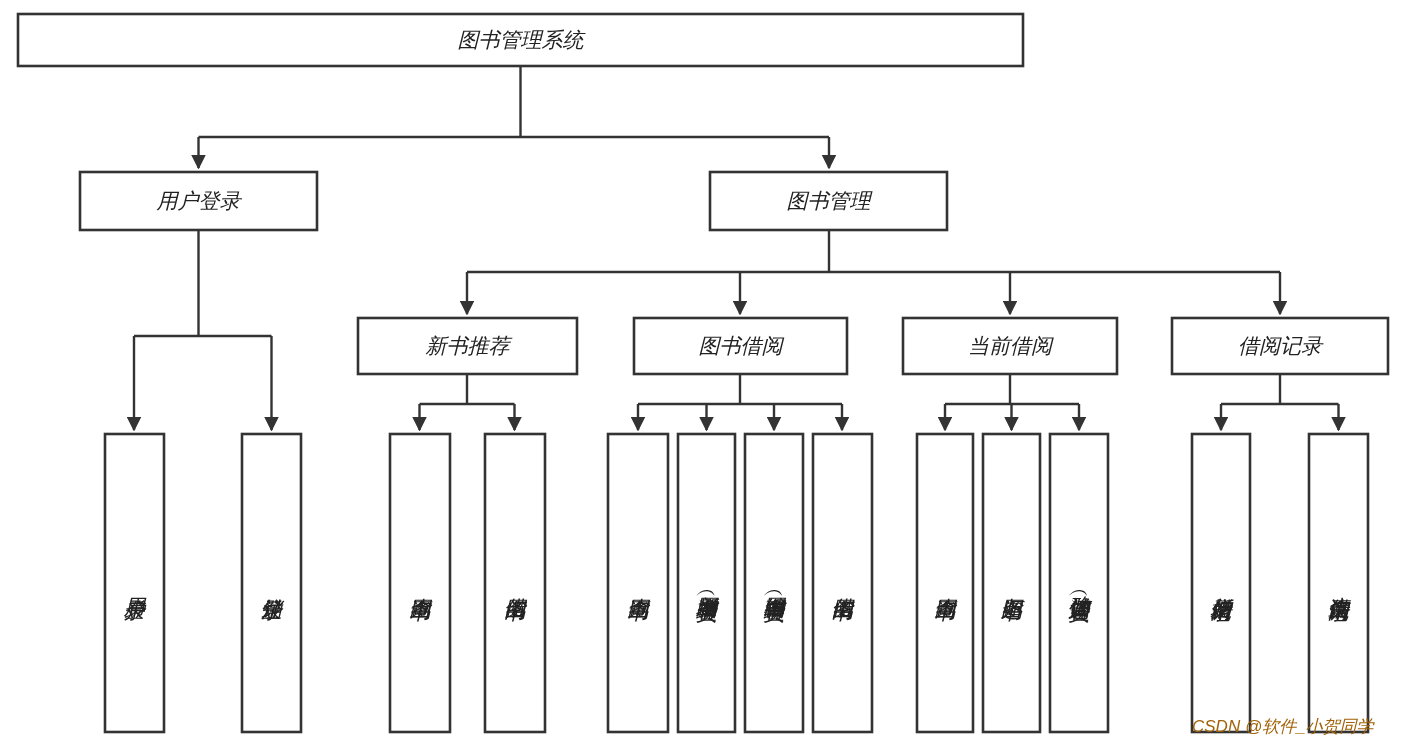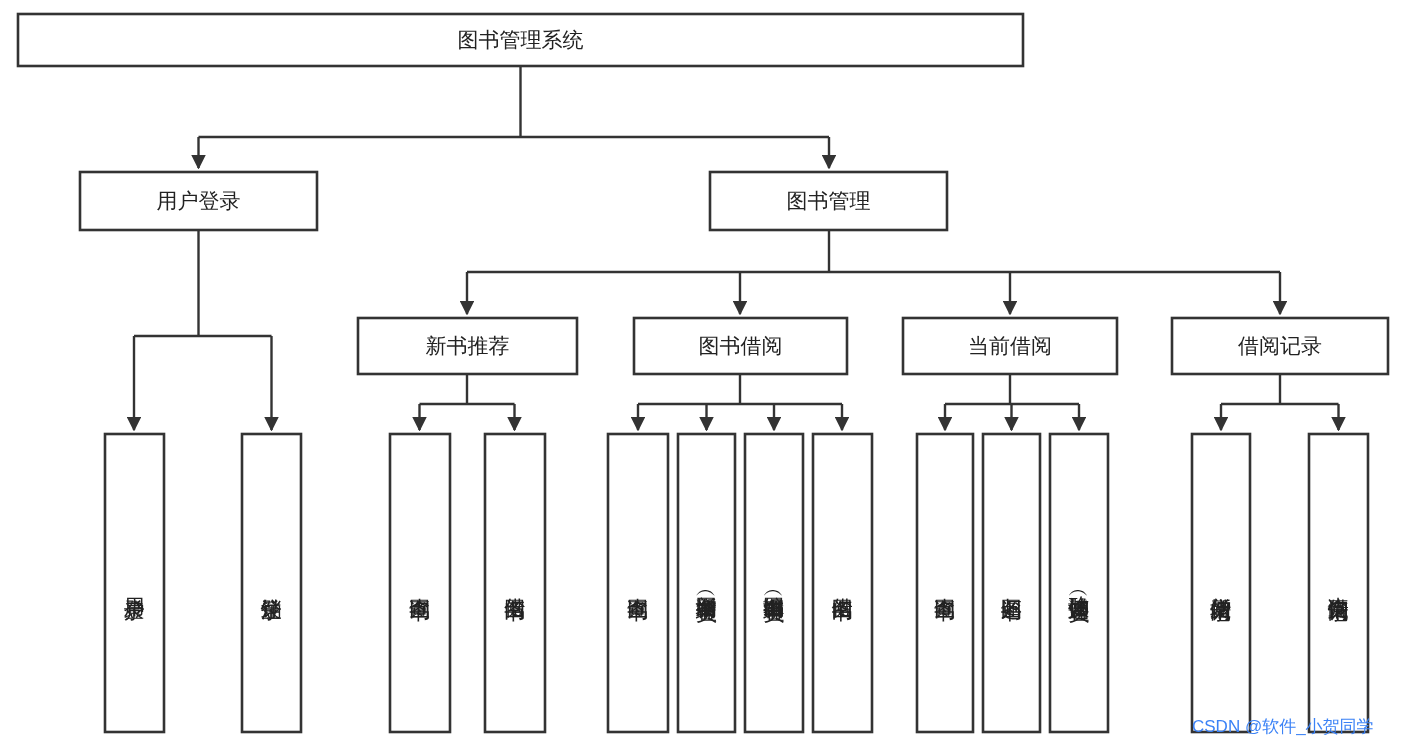--- a/index.html
+++ b/index.html
@@ -9,20 +9,21 @@
   }
   body {
     font-family: "Liberation Sans", "DejaVu Sans", sans-serif;
   }
   #stage {
     position: relative;
     width: 1405px;
     height: 747px;
     background: #ffffff;
     overflow: hidden;
+    font-style: italic;
   }
   #diagram-svg {
     position: absolute;
     left: 0;
     top: 0;
     width: 1405px;
     height: 747px;
   }
   .node-box {
     fill: #ffffff;
@@ -62,21 +63,21 @@
     display: flex;
     align-items: center;
     justify-content: center;
   }
   .watermark {
     position: absolute;
     left: 1192px;
     top: 715px;
     font-family: "Liberation Sans", "DejaVu Sans", sans-serif;
     font-size: 17px;
-    color: #3b82f6;
+    color: #a16207;
     white-space: nowrap;
     user-select: none;
   }
 </style>
 </head>
 <body>
 
 <div id="stage">
 
   <svg id="diagram-svg" viewBox="0 0 1405 747">

